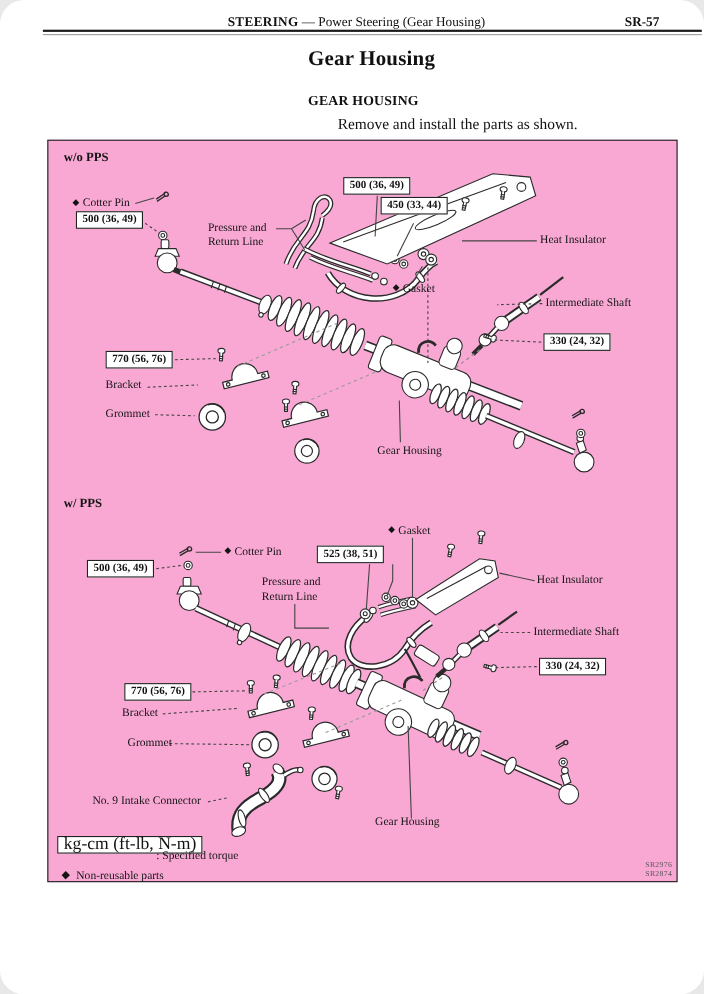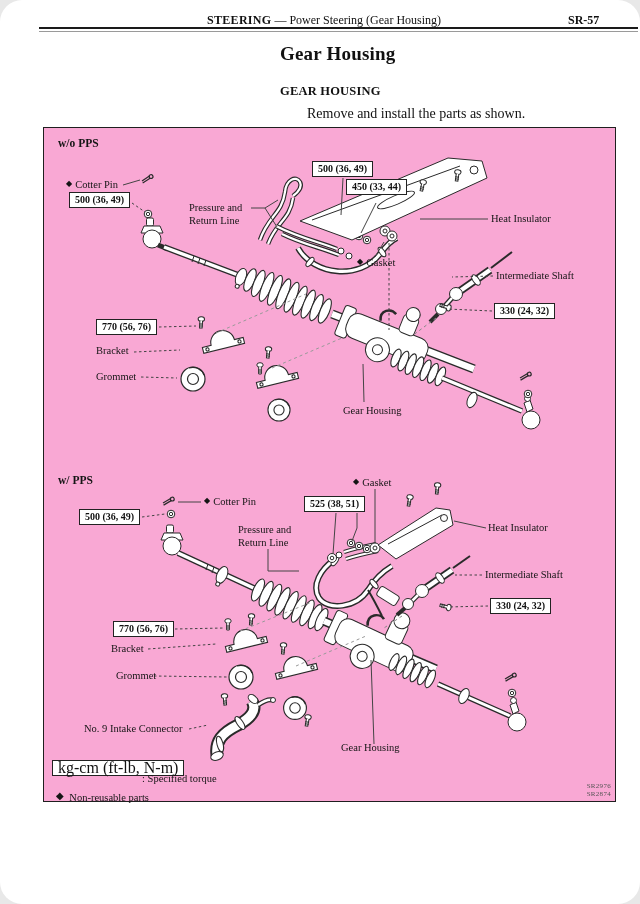--- a/index.html
+++ b/index.html
@@ -420,29 +420,29 @@
 
     <div class="tq" style="left:450px;top:175px;">330 (24, 32)</div>
 
     <div class="tq" style="left:52px;top:191px;">770 (56, 76)</div>
 
     <div class="lbl" style="left:52px;top:217px;">Bracket</div>
     <div class="lbl" style="left:52px;top:243px;">Grommet</div>
 
     <div class="lbl" style="left:299px;top:277px;">Gear Housing</div>
 
-    <div class="lbl variant" style="left:14px;top:346px;">w/ PPS</div>
+    <div class="lbl variant" style="left:14px;top:324px;">w/ PPS</div>
 
     <div class="lbl" style="left:160px;top:367px;"><span class="dia">◆</span><span>Cotter Pin</span></div>
 
     <div class="tq" style="left:35px;top:381px;">500 (36, 49)</div>
 
     <div class="lbl" style="left:309px;top:348px;"><span class="dia">◆</span><span>Gasket</span></div>
 
-    <div class="tq" style="left:260px;top:368px;">525 (38, 51)</div>
+    <div class="tq" style="left:244px;top:368px;">525 (38, 51)</div>
 
     <div class="lbl" style="left:194px;top:396px;">
       <div>Pressure and</div>
       <div>Return Line</div>
     </div>
 
     <div class="lbl" style="left:444px;top:394px;">Heat Insulator</div>
 
     <div class="lbl" style="left:441px;top:441px;">Intermediate Shaft</div>
 

